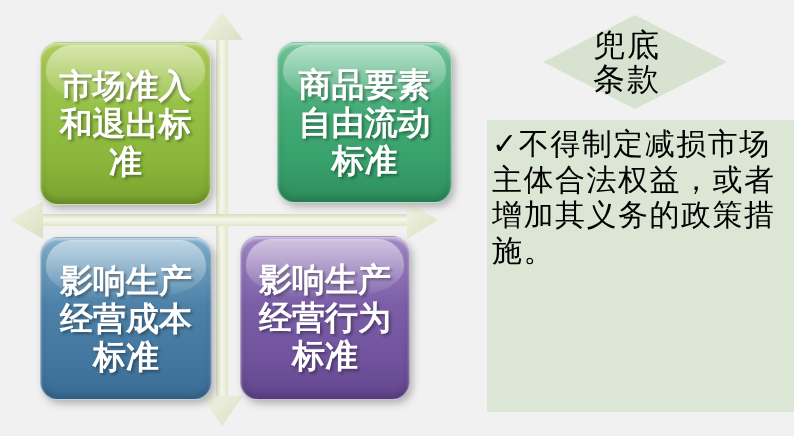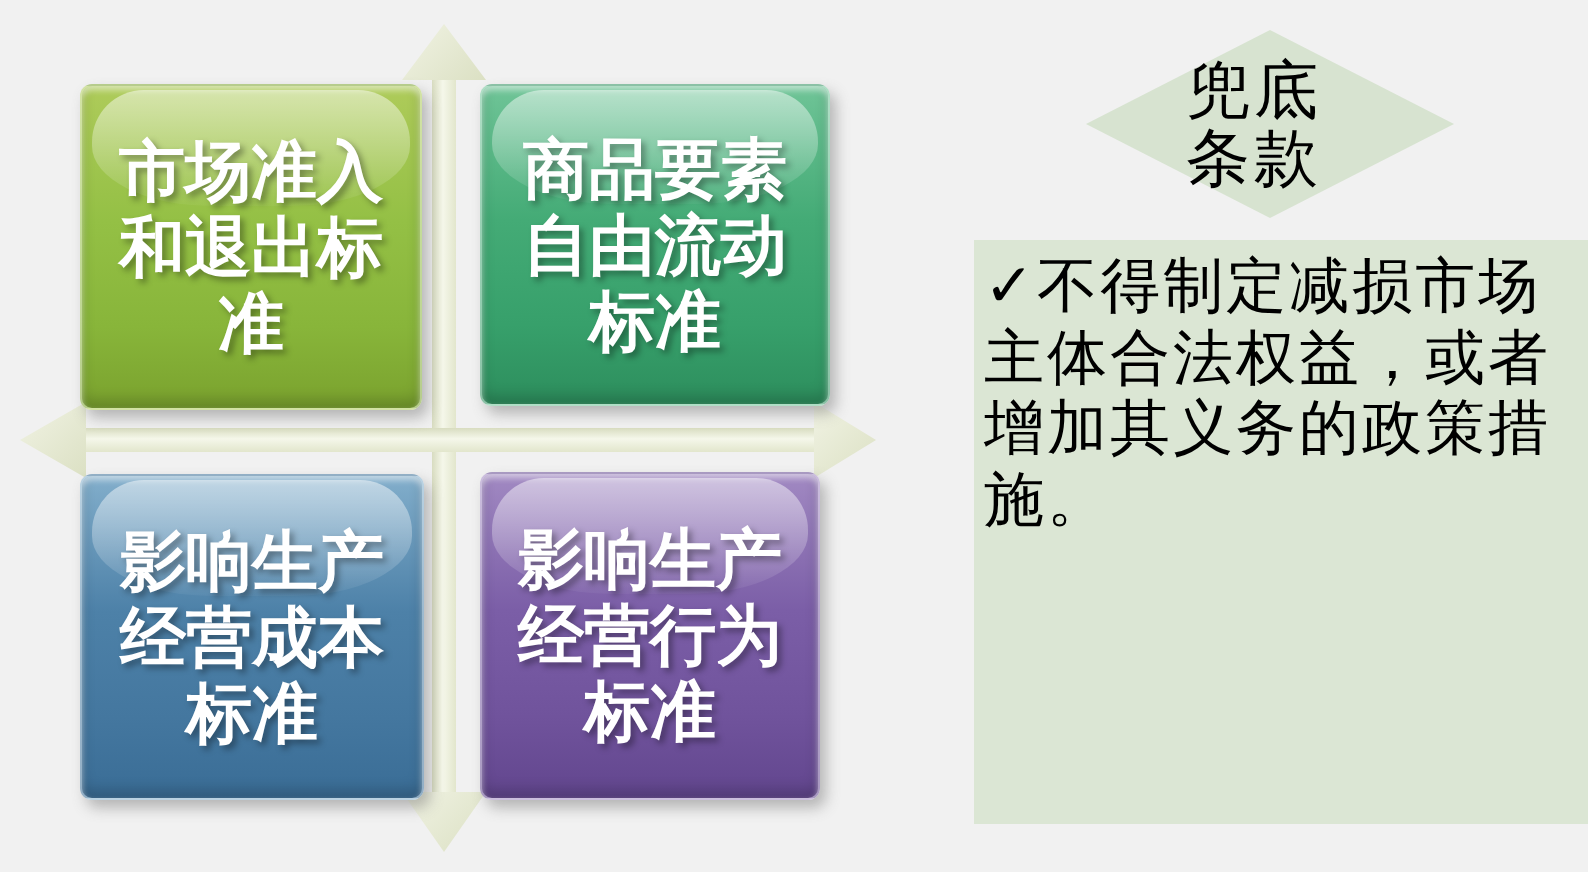--- a/index.html
+++ b/index.html
@@ -34,21 +34,21 @@
     background: linear-gradient(135deg, #f1f3e4, #dbe0c3);
   }
   .arrow-up    { left: 201px; top: 12px;  width: 42px; height: 28px; clip-path: polygon(50% 0, 100% 100%, 0 100%); }
   .arrow-down  { left: 201px; top: 396px; width: 42px; height: 30px; clip-path: polygon(0 0, 100% 0, 50% 100%); }
   .arrow-left  { left: 10px;  top: 201px; width: 33px; height: 38px; clip-path: polygon(0 50%, 100% 0, 100% 100%); }
   .arrow-right { left: 407px; top: 201px; width: 31px; height: 38px; clip-path: polygon(0 0, 100% 50%, 0 100%); }
 
   
   .qbox {
     position: absolute;
-    border-radius: 6px;
+    border-radius: 18px;
     border: 1px solid rgba(255,255,255,0.45);
     box-sizing: border-box;
     display: flex;
     align-items: center;
     justify-content: center;
     text-align: center;
     color: #ffffff;
     font-family: "DejaVu Serif", "Liberation Serif", serif;
     font-size: 33px;
     line-height: 38px;
@@ -66,21 +66,21 @@
     border-radius: 26px 26px 60px 60px / 26px 26px 30px 30px;
     background: linear-gradient(to bottom, rgba(255,255,255,0.50), rgba(255,255,255,0.04));
     pointer-events: none;
   }
   .qbox span { position: relative; z-index: 1; }
   .qbox-tl { left: 40px;  top: 42px;  width: 171px; height: 163px; }
   .qbox-tr { left: 240px; top: 42px;  width: 175px; height: 161px; }
   .qbox-bl { left: 40px;  top: 237px; width: 172px; height: 163px; }
   .qbox-br { left: 240px; top: 236px; width: 170px; height: 164px; }
   .qbox-lime   { background: linear-gradient(to bottom, #aecb5a 0%, #94c045 42%, #88b53a 75%, #7aa22e 100%); }
-  .qbox-green  { background: linear-gradient(to bottom, #6fc497 0%, #44ab76 42%, #37a06b 75%, #2d8e5d 100%); }
+  .qbox-green  { background: linear-gradient(to bottom, #6fc497 0%, #44ab76 42%, #37a06b 75%, #2d8e5d 100%); margin-left: 37px; }
   .qbox-blue   { background: linear-gradient(to bottom, #82aecb 0%, #4d81a8 42%, #44779f 75%, #3a6d96 100%); }
   .qbox-purple { background: linear-gradient(to bottom, #a189c2 0%, #7b5ea7 42%, #70539c 75%, #62468e 100%); }
 
   
   .diamond {
     position: absolute;
     left: 543px; top: 15px; width: 184px; height: 94px;
     background: #d7e3d0;
     clip-path: polygon(50% 0, 100% 50%, 50% 100%, 0 50%);
   }

